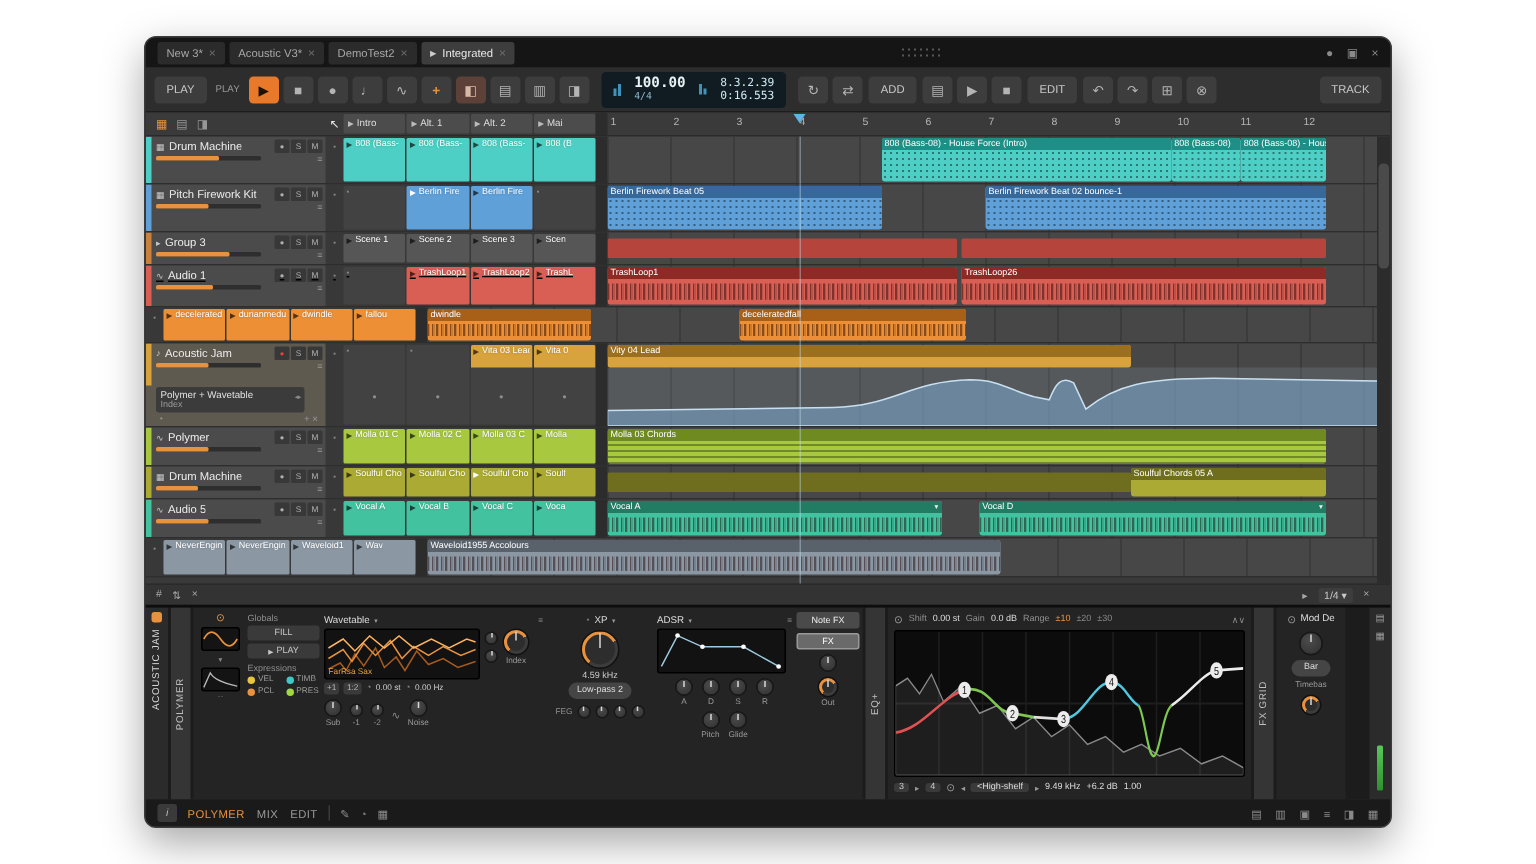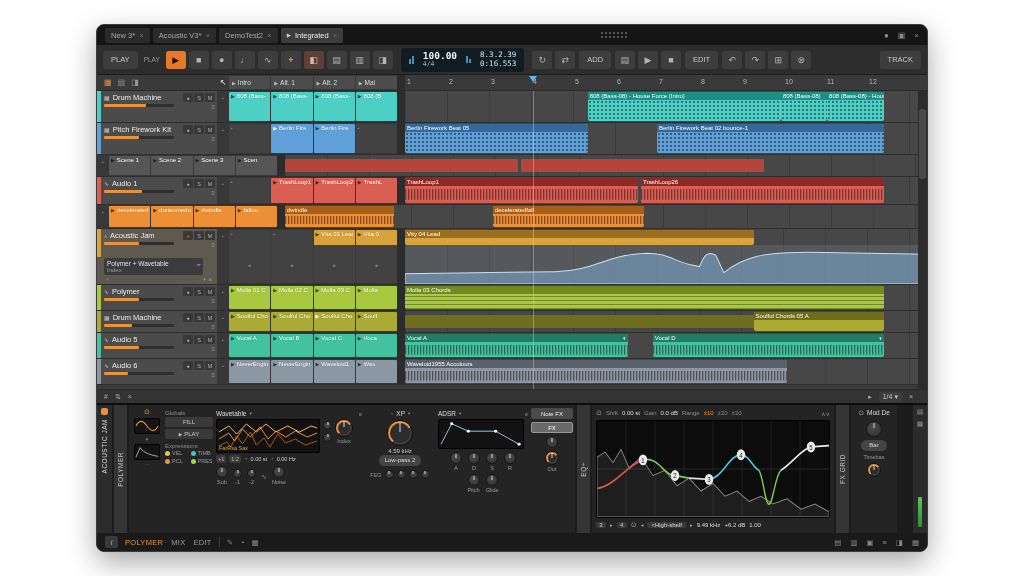--- a/index.html
+++ b/index.html
@@ -437,20 +437,40 @@
             </div>
             <div class="aclip" style="left: 252px; width: 226.8px; background: rgb(95, 160, 216);">
               <div class="aclip-h" style="background: rgb(54, 105, 154);">
                 <span>Berlin Firework Beat 02 bounce-1</span>
               </div>
               <div class="aclip-b notes"></div>
             </div>
           </div>
         </div>
         <div class="trackrow" style="height: 22px;">
+          <div class="thead">
+            <div class="th-top">
+              <div class="tstrip" style="background: rgb(201, 129, 60);"></div>
+              <div class="th-main">
+                <div class="tname-row">
+                  <span class="ticon">▸</span>
+                  <span class="tname">Group 3</span>
+                </div>
+                <div class="tmeter">
+                  <i style="width: 70%;"></i>
+                </div>
+              </div>
+              <div class="tbtns">
+                <span class="tkbtn mon">●</span>
+                <span class="tkbtn">S</span>
+                <span class="tkbtn">M</span>
+              </div>
+            </div>
+            <span class="tmenu">≡</span>
+          </div>
           <div class="gutter">
             <span>▪</span>
           </div>
           <div class="tcells">
             <div class="cell" style="background: rgb(86, 86, 86);">
               <span class="ctri">▶</span>
               <span class="clabel">Scene 1</span>
             </div>
             <div class="cell" style="background: rgb(86, 86, 86);">
               <span class="ctri">▶</span>
@@ -464,21 +484,21 @@
               <span class="ctri">▶</span>
               <span class="clabel">Scen</span>
             </div>
           </div>
           <div class="vstrip"></div>
           <div class="tlane">
             <div class="aclip strip" style="left: 0px; width: 233.1px; background: rgb(181, 68, 60);"></div>
             <div class="aclip strip" style="left: 236.04px; width: 242.76px; background: rgb(181, 68, 60);"></div>
           </div>
         </div>
-        <div class="trackrow" style="height: 28px;">
+        <div class="trackrow" style="height: 28px; text-decoration: underline;">
           <div class="thead">
             <div class="th-top">
               <div class="tstrip" style="background: rgb(217, 95, 85);"></div>
               <div class="th-main">
                 <div class="tname-row">
                   <span class="ticon">∿</span>
                   <span class="tname">Audio 1</span>
                 </div>
                 <div class="tmeter">
                   <i style="width: 55%;"></i>
@@ -801,40 +821,20 @@
             <div class="aclip" style="left: 247.8px; width: 231px; background: rgb(67, 194, 160);">
               <div class="aclip-h" style="background: rgb(33, 124, 99);">
                 <span>Vocal D</span>
                 <span class="amark">▾</span>
               </div>
               <div class="aclip-b wave"></div>
             </div>
           </div>
         </div>
         <div class="trackrow" style="height: 26px;">
-          <div class="thead">
-            <div class="th-top">
-              <div class="tstrip" style="background: rgb(139, 151, 163);"></div>
-              <div class="th-main">
-                <div class="tname-row">
-                  <span class="ticon">∿</span>
-                  <span class="tname">Audio 6</span>
-                </div>
-                <div class="tmeter">
-                  <i style="width: 35%;"></i>
-                </div>
-              </div>
-              <div class="tbtns">
-                <span class="tkbtn mon">●</span>
-                <span class="tkbtn">S</span>
-                <span class="tkbtn">M</span>
-              </div>
-            </div>
-            <span class="tmenu">≡</span>
-          </div>
           <div class="gutter">
             <span>▪</span>
           </div>
           <div class="tcells">
             <div class="cell" style="background: rgb(139, 151, 163);">
               <span class="ctri">▶</span>
               <span class="clabel">NeverEngin</span>
             </div>
             <div class="cell" style="background: rgb(139, 151, 163);">
               <span class="ctri">▶</span>

